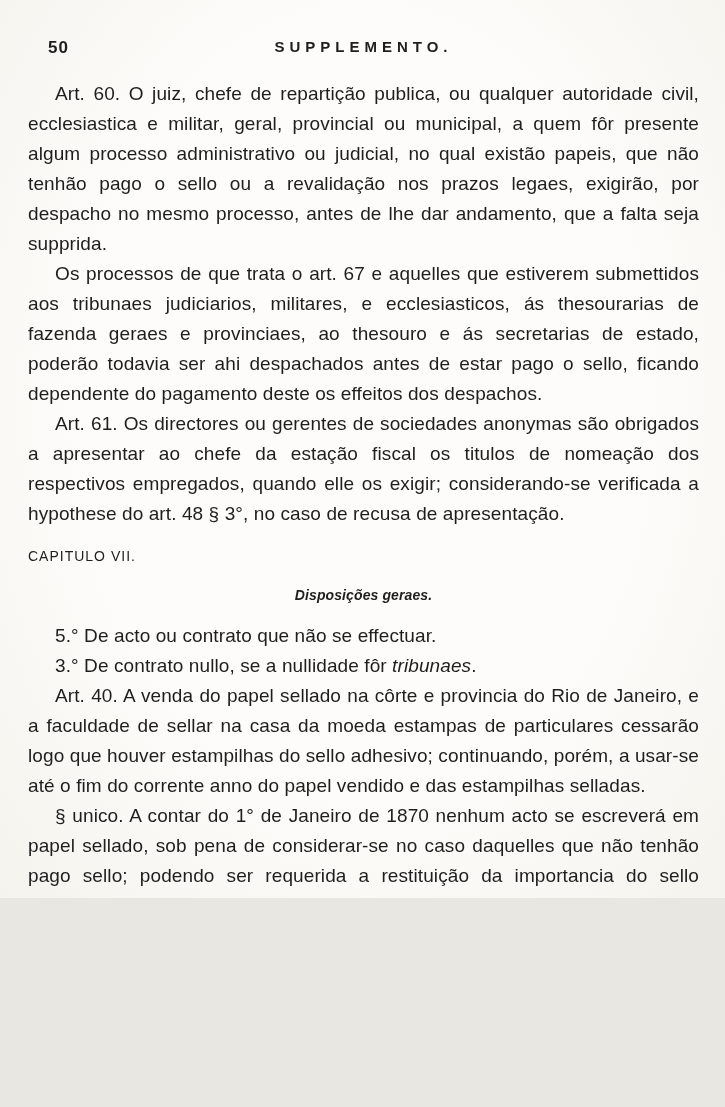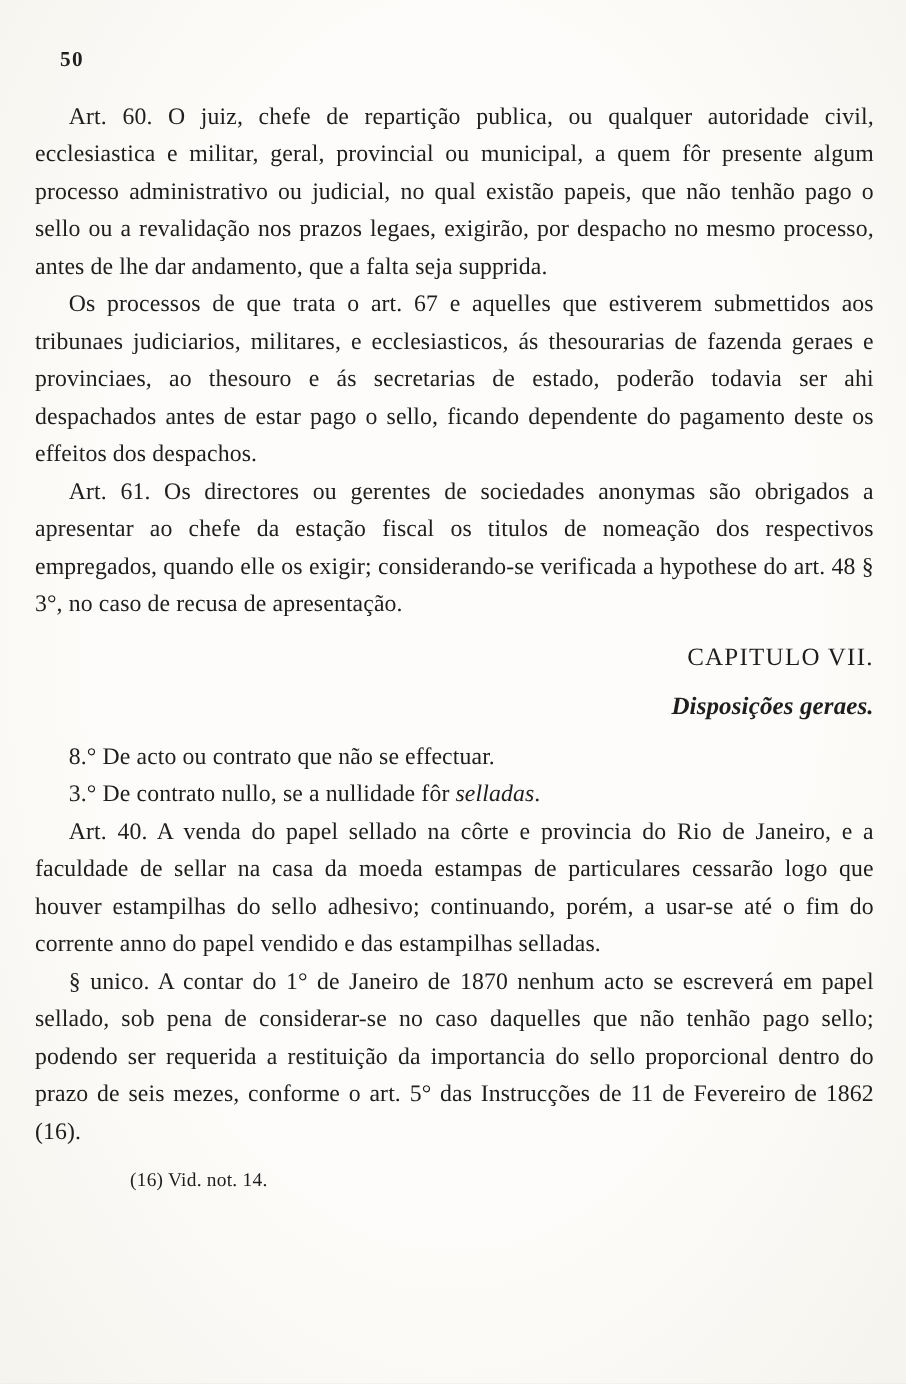--- a/index.html
+++ b/index.html
@@ -3,26 +3,26 @@
 <meta charset="utf-8">
 <style>
   html, body {
     margin: 0;
     padding: 0;
     background: #e9e7e1;
   }
   .page {
     position: relative;
     width: 725px;
-    height: 1107px;
+    height: 898px;
     margin: 0 auto;
     box-sizing: border-box;
     padding: 38px 26px 0 28px;
     background: radial-gradient(ellipse at 50% 45%, #fdfcfa 55%, #f5f3ed 100%);
-    font-family: Liberation Serif, serif;
+    font-family: Liberation Sans, sans-serif;
     color: #1e1e1e;
     overflow: hidden;
   }
   .page-head {
     position: relative;
     height: 24px;
   }
   .page-num {
     position: absolute;
     left: 20px;
@@ -43,69 +43,70 @@
     font-size: 19px;
     line-height: 30px;
     text-align: justify;
     letter-spacing: 0.1px;
   }
   .body-text p {
     margin: 0;
     text-indent: 27px;
   }
   p.chapter-heading {
-    text-align: right;
+    text-align: left;
     text-indent: 0;
-    font-size: 20px;
+    font-size: 14px;
     letter-spacing: 1px;
     margin-top: 12px;
     margin-bottom: 9px;
   }
   p.section-title {
-    text-align: right;
+    text-align: center;
     text-indent: 0;
     font-style: italic;
     font-weight: bold;
-    font-size: 20px;
+    font-size: 14px;
     margin-bottom: 11px;
   }
   .footnote {
     margin-top: 15px;
     margin-left: 76px;
     font-size: 15.5px;
     letter-spacing: 0.2px;
   }
 </style>
 </head>
 <body>
 
 <div class="page">
 
   <div class="page-head">
     <span class="page-num">50</span>
+    <span class="running-title">SUPPLEMENTO.</span>
   </div>
 
   <div class="body-text">
 
     <p>Art. 60. O juiz, chefe de repartição publica, ou qualquer autoridade civil, ecclesiastica e militar, geral, provincial ou municipal, a quem fôr presente algum processo administrativo ou judicial, no qual existão papeis, que não tenhão pago o sello ou a revalidação nos prazos legaes, exigirão, por despacho no mesmo processo, antes de lhe dar andamento, que a falta seja supprida.</p>
 
     <p>Os processos de que trata o art. 67 e aquelles que estiverem submettidos aos tribunaes judiciarios, militares, e ecclesiasticos, ás thesourarias de fazenda geraes e provinciaes, ao thesouro e ás secretarias de estado, poderão todavia ser ahi despachados antes de estar pago o sello, ficando dependente do pagamento deste os effeitos dos despachos.</p>
 
     <p>Art. 61. Os directores ou gerentes de sociedades anonymas são obrigados a apresentar ao chefe da estação fiscal os titulos de nomeação dos respectivos empregados, quando elle os exigir; considerando-se verificada a hypothese do art. 48 § 3°, no caso de recusa de apresentação.</p>
 
     <p class="chapter-heading">CAPITULO VII.</p>
 
     <p class="section-title">Disposições geraes.</p>
 
 
 
-    <p>8.° De acto ou contrato que não se effectuar.</p>
+    <p>5.° De acto ou contrato que não se effectuar.</p>
 
     <p>
-      <span>3.° De contrato nullo, se a nullidade fôr </span><em>selladas</em><span>.</span>
+      <span>3.° De contrato nullo, se a nullidade fôr </span><em>tribunaes</em><span>.</span>
     </p>
 
 
     <p>Art. 40. A venda do papel sellado na côrte e provincia do Rio de Janeiro, e a faculdade de sellar na casa da moeda estampas de particulares cessarão logo que houver estampilhas do sello adhesivo; continuando, porém, a usar-se até o fim do corrente anno do papel vendido e das estampilhas selladas.</p>
 
     <p>§ unico. A contar do 1° de Janeiro de 1870 nenhum acto se escreverá em papel sellado, sob pena de considerar-se no caso daquelles que não tenhão pago sello; podendo ser requerida a restituição da importancia do sello proporcional dentro do prazo de seis mezes, conforme o art. 5° das Instrucções de 11 de Fevereiro de 1862 (16).</p>
 
 
   </div>
 

